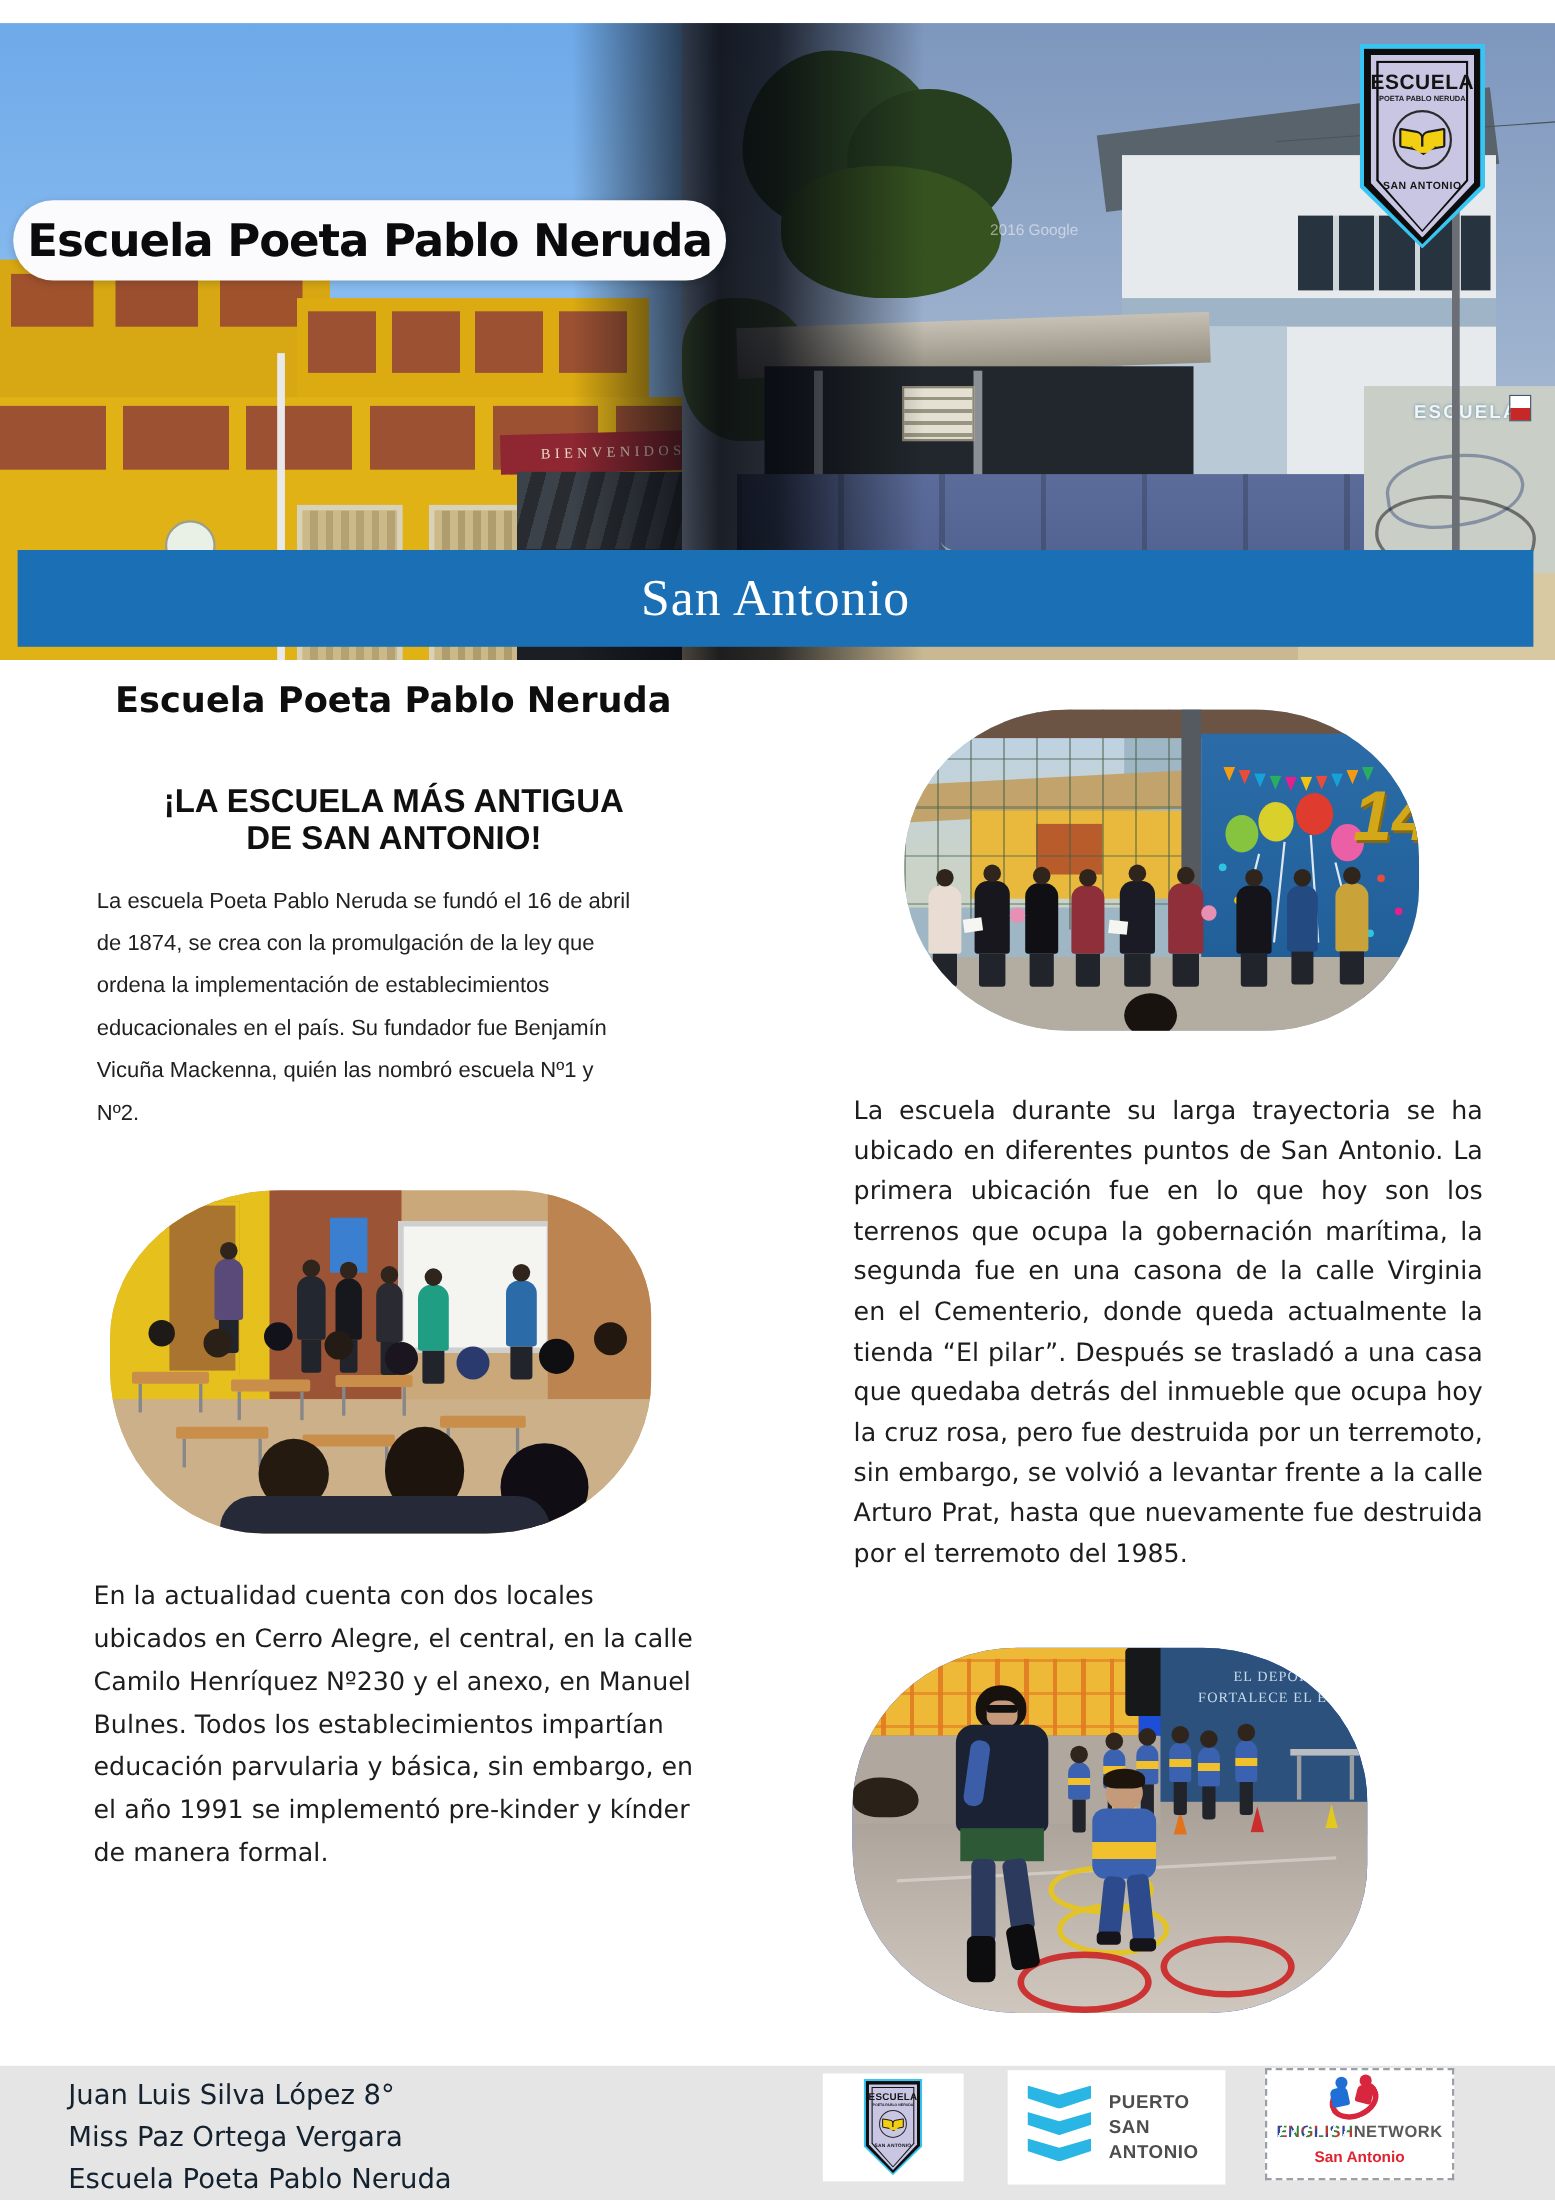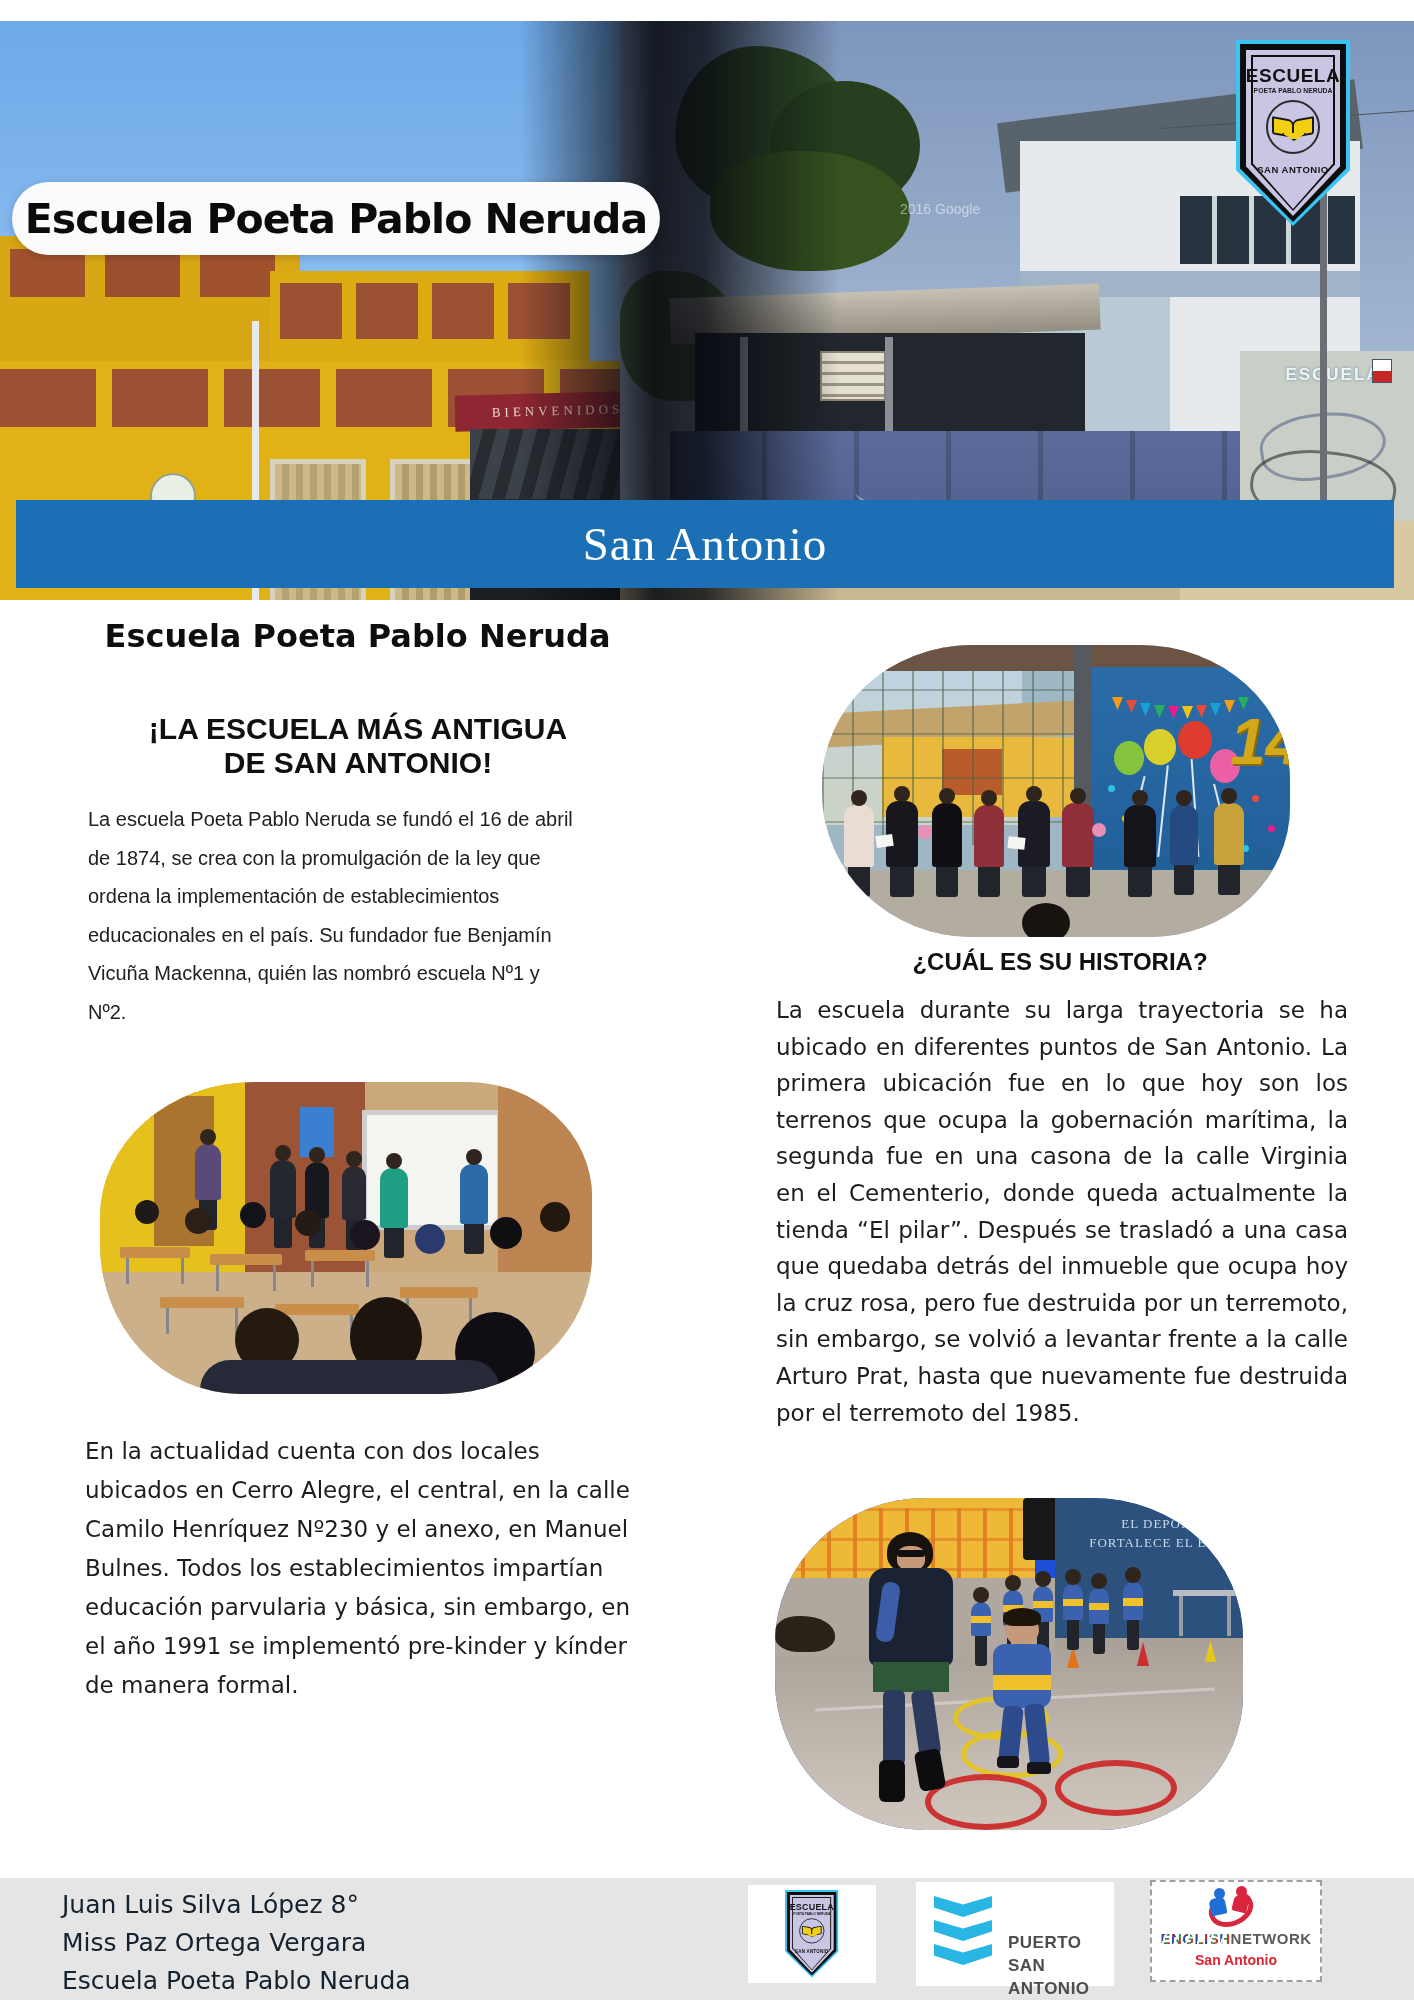--- a/index.html
+++ b/index.html
@@ -75,21 +75,21 @@
   
   .footer{left:0;top:1878px;width:1414px;height:122px;background:#e5e5e5;}
   .credits{position:absolute;left:62px;top:8px;font-family:"DejaVu Sans",sans-serif;font-size:25px;
            line-height:38px;color:#14222f;font-weight:500;}
   .card{position:absolute;background:#ffffff;}
   .card1{left:748px;top:7px;width:128px;height:98px;}
   .crest-sm{left:37px;top:5px;transform:scale(0.47);transform-origin:top left;}
   .card2{left:916px;top:4px;width:198px;height:104px;}
   .chev{position:absolute;left:18px;width:58px;height:21px;background:#29b6e5;
         clip-path:polygon(0 0,50% 40%,100% 0,100% 55%,50% 100%,0 55%);}
-  .psa-txt{position:absolute;left:92px;top:17px;font-size:17px;line-height:23px;font-weight:800;color:#4d4d4d;letter-spacing:.5px;margin-top:32px;}
+  .psa-txt{position:absolute;left:92px;top:17px;font-size:17px;line-height:23px;font-weight:800;color:#4d4d4d;letter-spacing:.5px;}
   .card3{left:1150px;top:2px;width:172px;height:102px;border:2px dashed #9aa0a6;box-sizing:border-box;}
   .en-row{position:absolute;left:0;top:48px;width:100%;text-align:center;font-size:15px;font-weight:800;letter-spacing:.5px;}
   .en-flag{background:repeating-linear-gradient(110deg,#c0392b 0 3px,#2e4a9e 3px 6px,#ececec 6px 8px,#2c8a3e 8px 11px);
            -webkit-background-clip:text;background-clip:text;color:transparent;}
   .en-net{color:#5a5a5a;font-weight:600;}
   .en-sub{position:absolute;left:0;top:70px;width:100%;text-align:center;font-size:14px;font-weight:800;color:#e02330;}
   .en-sw{position:absolute;left:56px;top:10px;width:36px;height:24px;border:5px solid #d7263d;border-radius:50%;
          border-top-color:transparent;transform:rotate(-22deg);}
   .en-pb{position:absolute;left:62px;top:6px;width:11px;height:11px;border-radius:50%;background:#1f6fd6;}
   .en-pb2{position:absolute;left:58px;top:16px;width:16px;height:17px;border-radius:5px 5px 2px 2px;background:#1f6fd6;transform:rotate(-12deg);}
@@ -276,21 +276,20 @@
     <div class="p-fig" style="left:302px;top:160px;width:32px;height:62px;background:#14141a;"></div>
     <div class="p-fig" style="left:348px;top:160px;width:28px;height:60px;background:#244a82;"></div>
     <div class="p-fig" style="left:392px;top:158px;width:30px;height:62px;background:#caa23a;"></div>
     <div class="abs" style="left:54px;top:190px;width:17px;height:12px;background:#f5f5f2;transform:rotate(-8deg);"></div>
     <div class="abs" style="left:186px;top:192px;width:17px;height:12px;background:#f5f5f2;transform:rotate(6deg);"></div>
     <div class="abs" style="left:96px;top:180px;width:14px;height:14px;border-radius:50%;background:#e88fb4;"></div>
     <div class="abs" style="left:270px;top:178px;width:14px;height:14px;border-radius:50%;background:#e88fb4;"></div>
     <div class="hd2" style="left:200px;top:258px;width:48px;height:40px;background:#191310;"></div>
   </div>
 
-  <div class="abs h-hist">¿CUÁL ES SU HISTORIA?</div>
   <div class="abs p-hist">La escuela durante su larga trayectoria se ha ubicado en diferentes puntos de San Antonio. La primera ubicación fue en lo que hoy son los terrenos que ocupa la gobernación marítima, la segunda fue en una casona de la calle Virginia en el Cementerio, donde queda actualmente la tienda “El pilar”. Después se trasladó a una casa que quedaba detrás del inmueble que ocupa hoy la cruz rosa, pero fue destruida por un terremoto, sin embargo, se volvió a levantar frente a la calle Arturo Prat, hasta que nuevamente fue destruida por el terremoto del 1985.</div>
 
   <div class="ph blob-pe">
     <div class="abs" style="left:0;top:0;width:260px;height:80px;background:#efb938;"></div>
     <div class="abs" style="left:0;top:10px;width:260px;height:70px;background:repeating-linear-gradient(90deg,rgba(224,120,32,.85) 0 4px,transparent 4px 26px),repeating-linear-gradient(180deg,rgba(224,120,32,.6) 0 3px,transparent 3px 30px);"></div>
     <div class="abs" style="left:248px;top:0;width:36px;height:62px;background:#17181a;border-radius:4px;"></div>
     <div class="abs" style="left:280px;top:0;width:188px;height:170px;background:#2b517c;"></div>
     <div class="abs" style="left:296px;top:16px;width:170px;text-align:center;font-family:'Liberation Serif',serif;font-size:13px;letter-spacing:1px;color:#c9dbeb;line-height:19px;">
       <span>EL DEPOR</span><br>
       <span>FORTALECE EL ESP</span>

